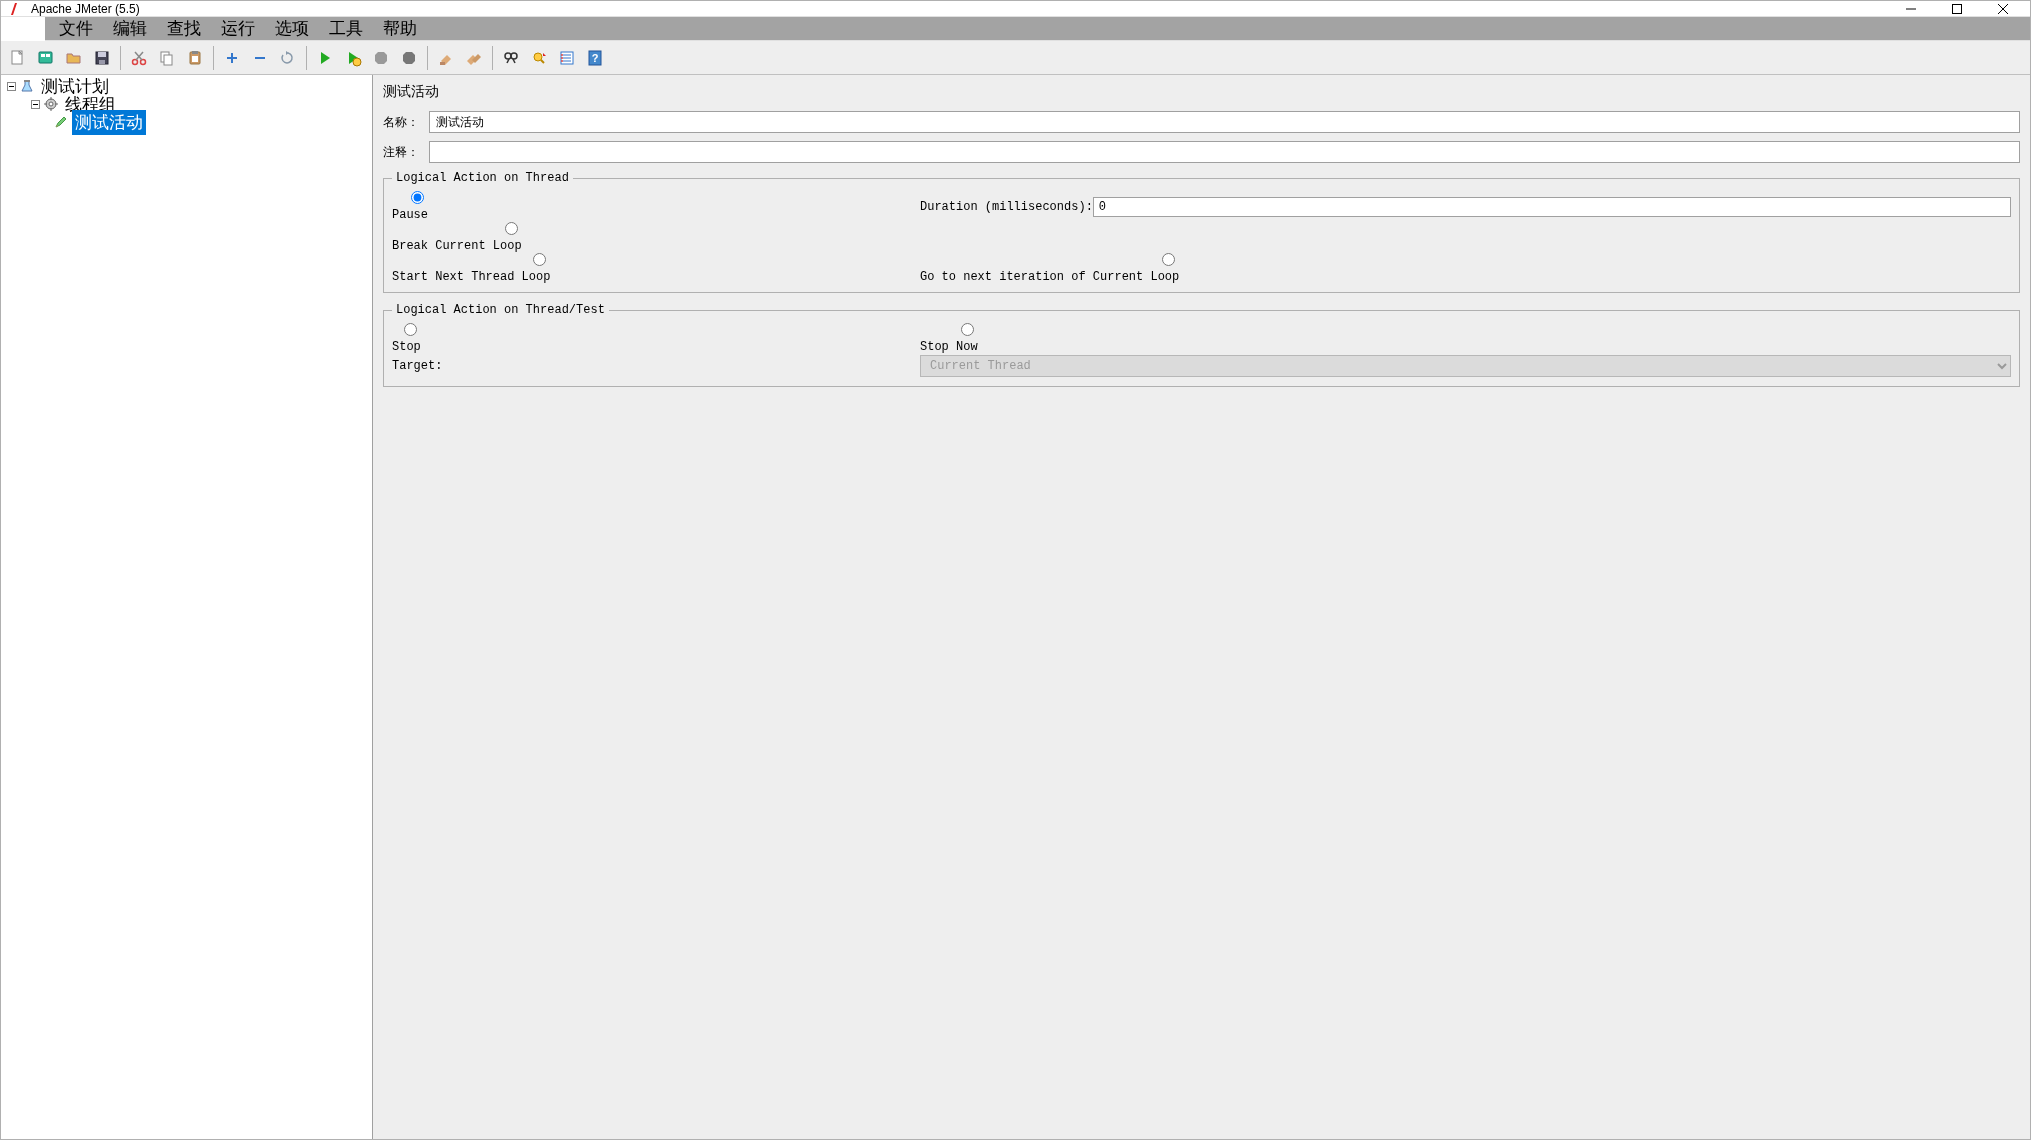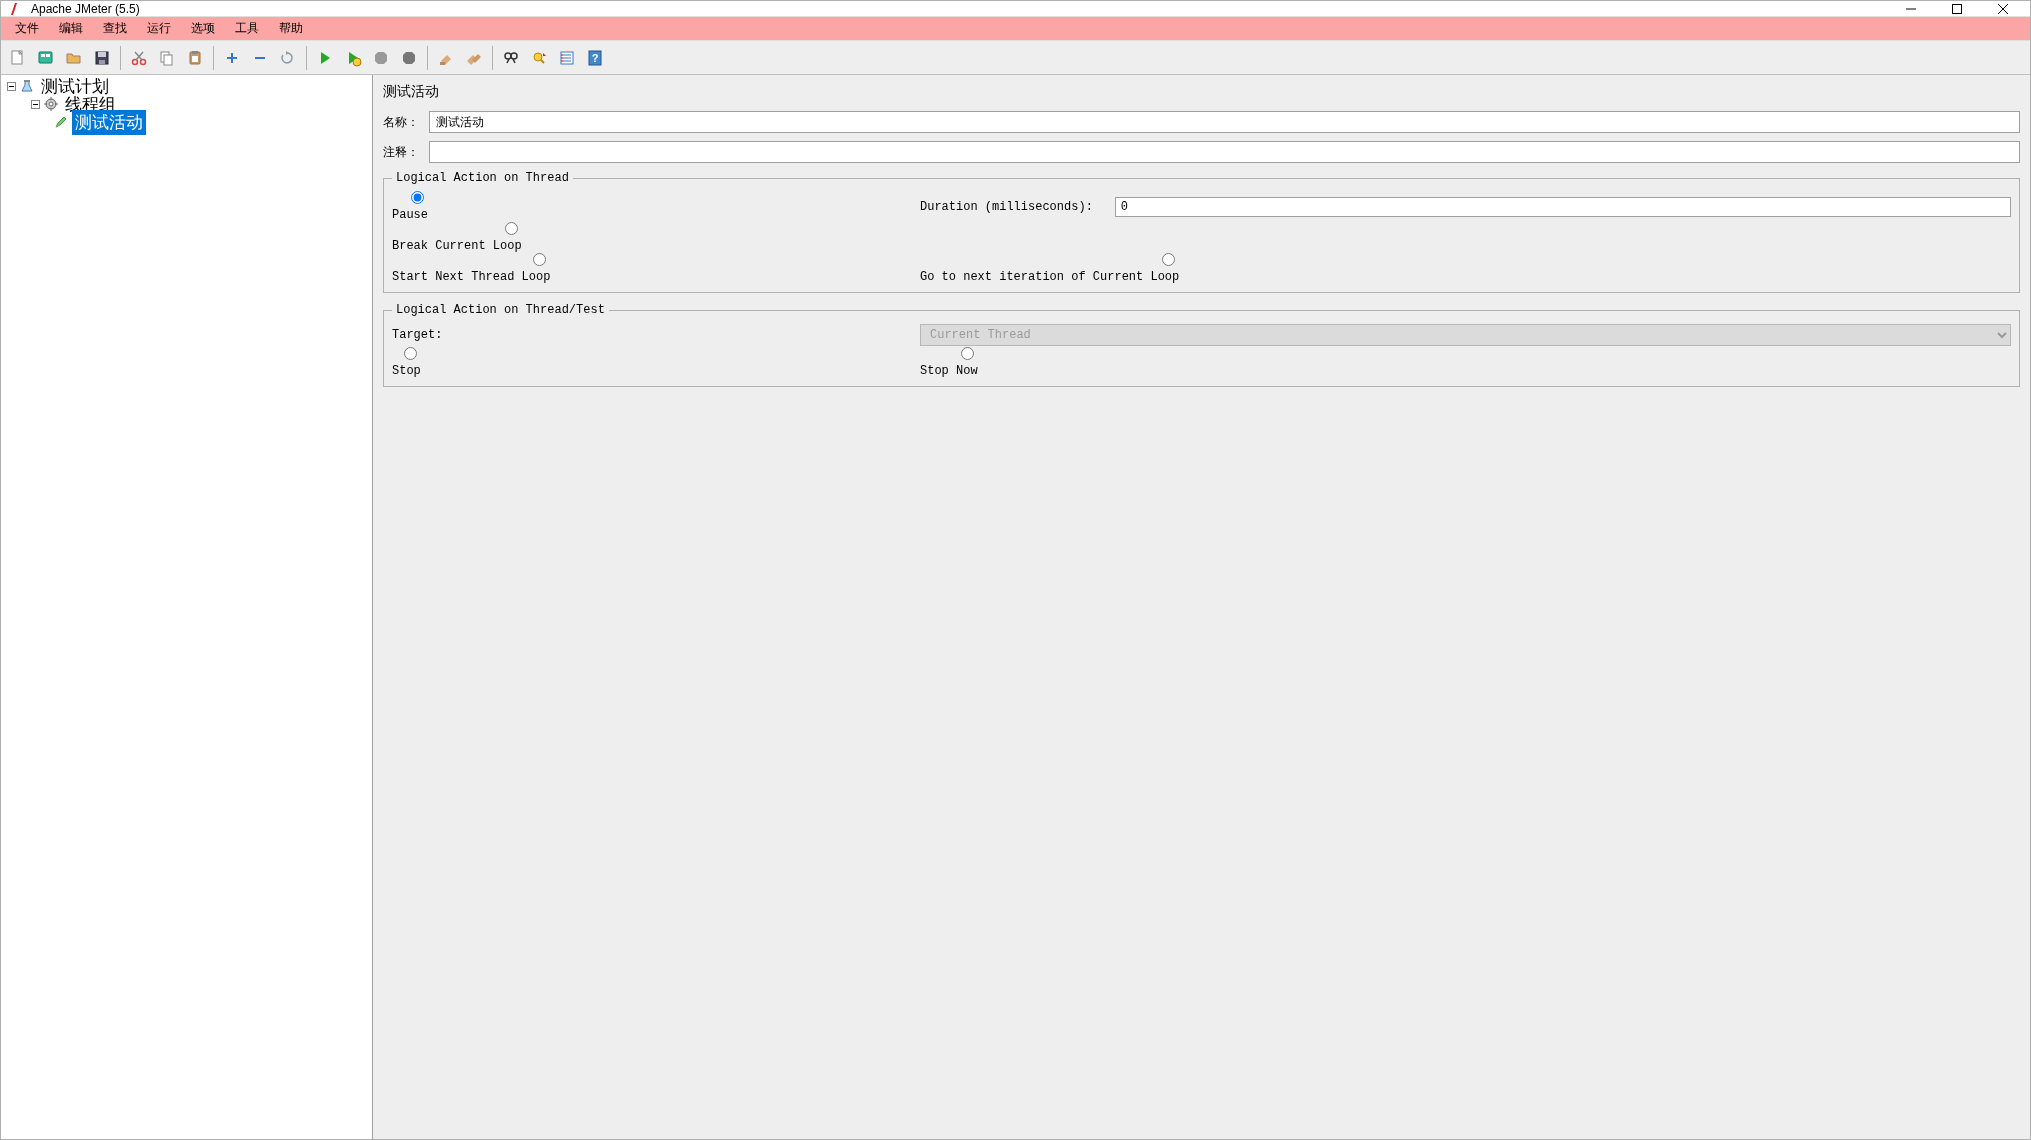--- a/index.html
+++ b/index.html
@@ -25,22 +25,23 @@
     .titlebar-spacer { flex: 1; }
     .win-btn {
       width: 46px; height: 28px;
       display: flex; align-items: center; justify-content: center;
       background: transparent; border: none; cursor: pointer;
     }
     .win-btn svg { width: 10px; height: 10px; }
     
     .menubar {
       height: 24px; display: flex; align-items: center;
-      padding: 0 4px; background: #fca5a5; border-bottom: 1px solid #e0e0e0;
-      font-size: 12px;
+      padding: 0 4px; background: #a3a3a3; border-bottom: 1px solid #e0e0e0;
+      font-size: 17px;
+      margin-left: 44px;
     }
     .menu-item { padding: 3px 10px; cursor: pointer; }
     
     .toolbar {
       height: 34px; display: flex; align-items: center;
       padding: 2px 4px; background: #eeeeee; border-bottom: 1px solid #c0c0c0;
       gap: 2px;
     }
     .tb-btn {
       width: 26px; height: 26px; display: flex; align-items: center; justify-content: center;
@@ -76,21 +77,21 @@
       border: 1px solid #b0b0b0; margin-bottom: 10px; padding: 6px 8px 8px 8px;
       font-family: "Courier New", monospace; font-size: 12px;
     }
     legend { padding: 0 4px; font-family: "Courier New", monospace; }
     .fs-row { display: flex; align-items: center; min-height: 24px; }
     .fs-left { flex: 0 0 528px; display: flex; align-items: center; }
     .fs-right { flex: 1; display: flex; align-items: center; }
     .radio-group { display: flex; align-items: flex-end; gap: 4px; flex-direction: column; }
     .radio-group input[type="radio"] { width: 13px; height: 13px; margin: 0 4px 0 0; }
     .radio-label { font-family: "Courier New", monospace; }
-    .dur-label { margin-right: 22px; }
+    .dur-label { margin-right: 0; }
     .dur-input { flex: 1; height: 20px; border: 1px solid #a0a0a0; background: #fff; padding: 1px 5px; font-family: "Courier New", monospace; font-size: 12px; }
     .target-label { flex: 0 0 528px; }
     .target-select {
       flex: 1; height: 22px; border: 1px solid #a0a0a0; background: #d4d4d4;
       color: #777; padding: 1px 5px; font-family: "Courier New", monospace; font-size: 12px;
     }
   </style>
 </head>
 <body>
 
@@ -366,35 +367,35 @@
               <input type="radio" name="la1" style="">
               <span class="radio-label">Go to next iteration of Current Loop</span>
             </label>
           </div>
         </div>
       </fieldset>
 
       <fieldset>
         <legend>Logical Action on Thread/Test</legend>
         <div class="fs-row">
+          <div class="fs-left">
+            <label class="radio-group">
+              <input type="radio" name="la2" style="">
+              <span class="radio-label">Stop</span>
+            </label>
+          </div>
+          <div class="fs-right">
+            <label class="radio-group">
+              <input type="radio" name="la2" style="">
+              <span class="radio-label">Stop Now</span>
+            </label>
+          </div>
+        </div>
+        <div class="fs-row">
           <span class="target-label">Target:</span>
           <select class="target-select" disabled="">
             <option>Current Thread</option>
           </select>
         </div>
-        <div class="fs-row">
-          <div class="fs-left">
-            <label class="radio-group">
-              <input type="radio" name="la2" style="">
-              <span class="radio-label">Stop</span>
-            </label>
-          </div>
-          <div class="fs-right">
-            <label class="radio-group">
-              <input type="radio" name="la2" style="">
-              <span class="radio-label">Stop Now</span>
-            </label>
-          </div>
-        </div>
       </fieldset>
     </div>
   </div>
 </div>
 
 </body></html>

